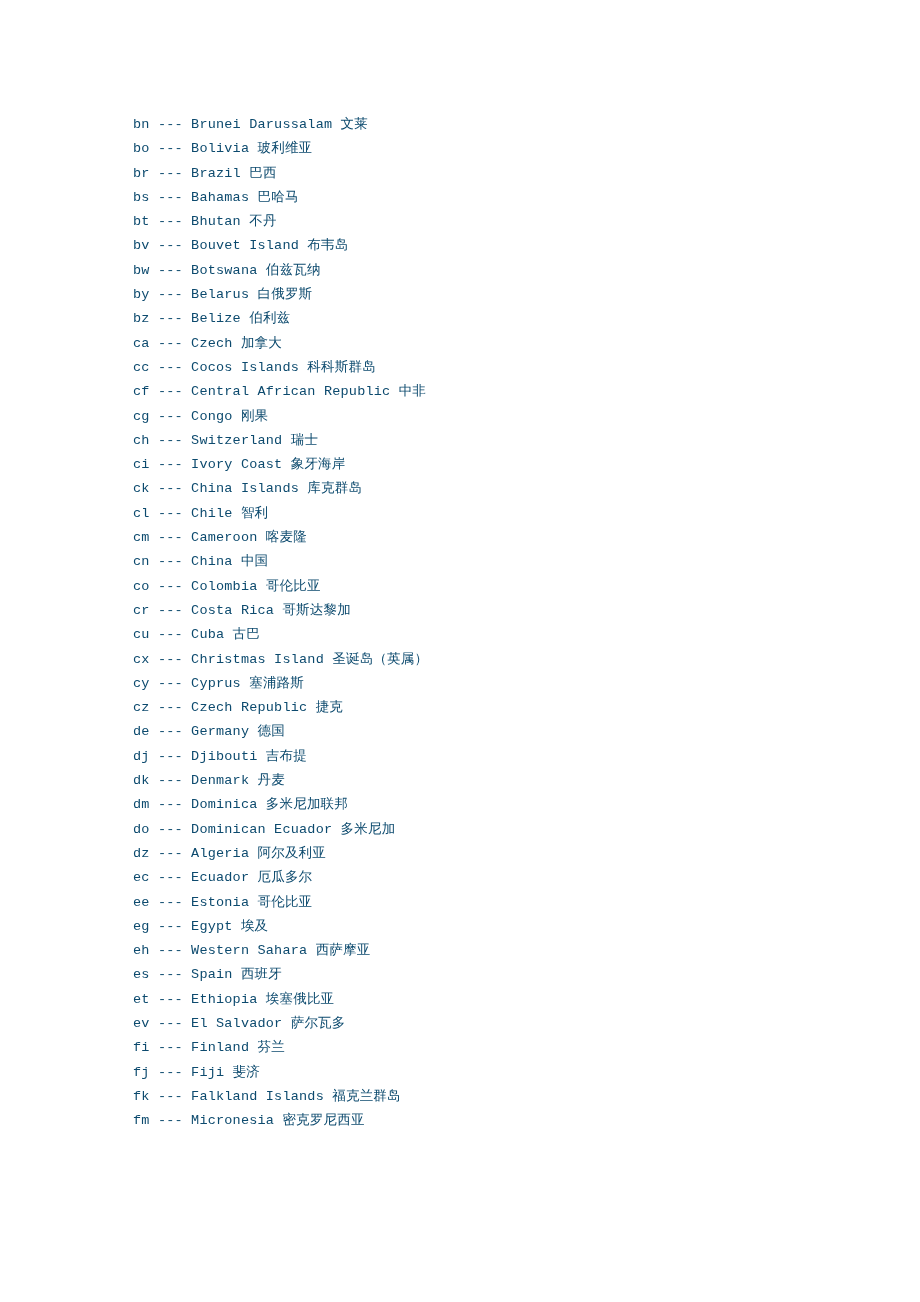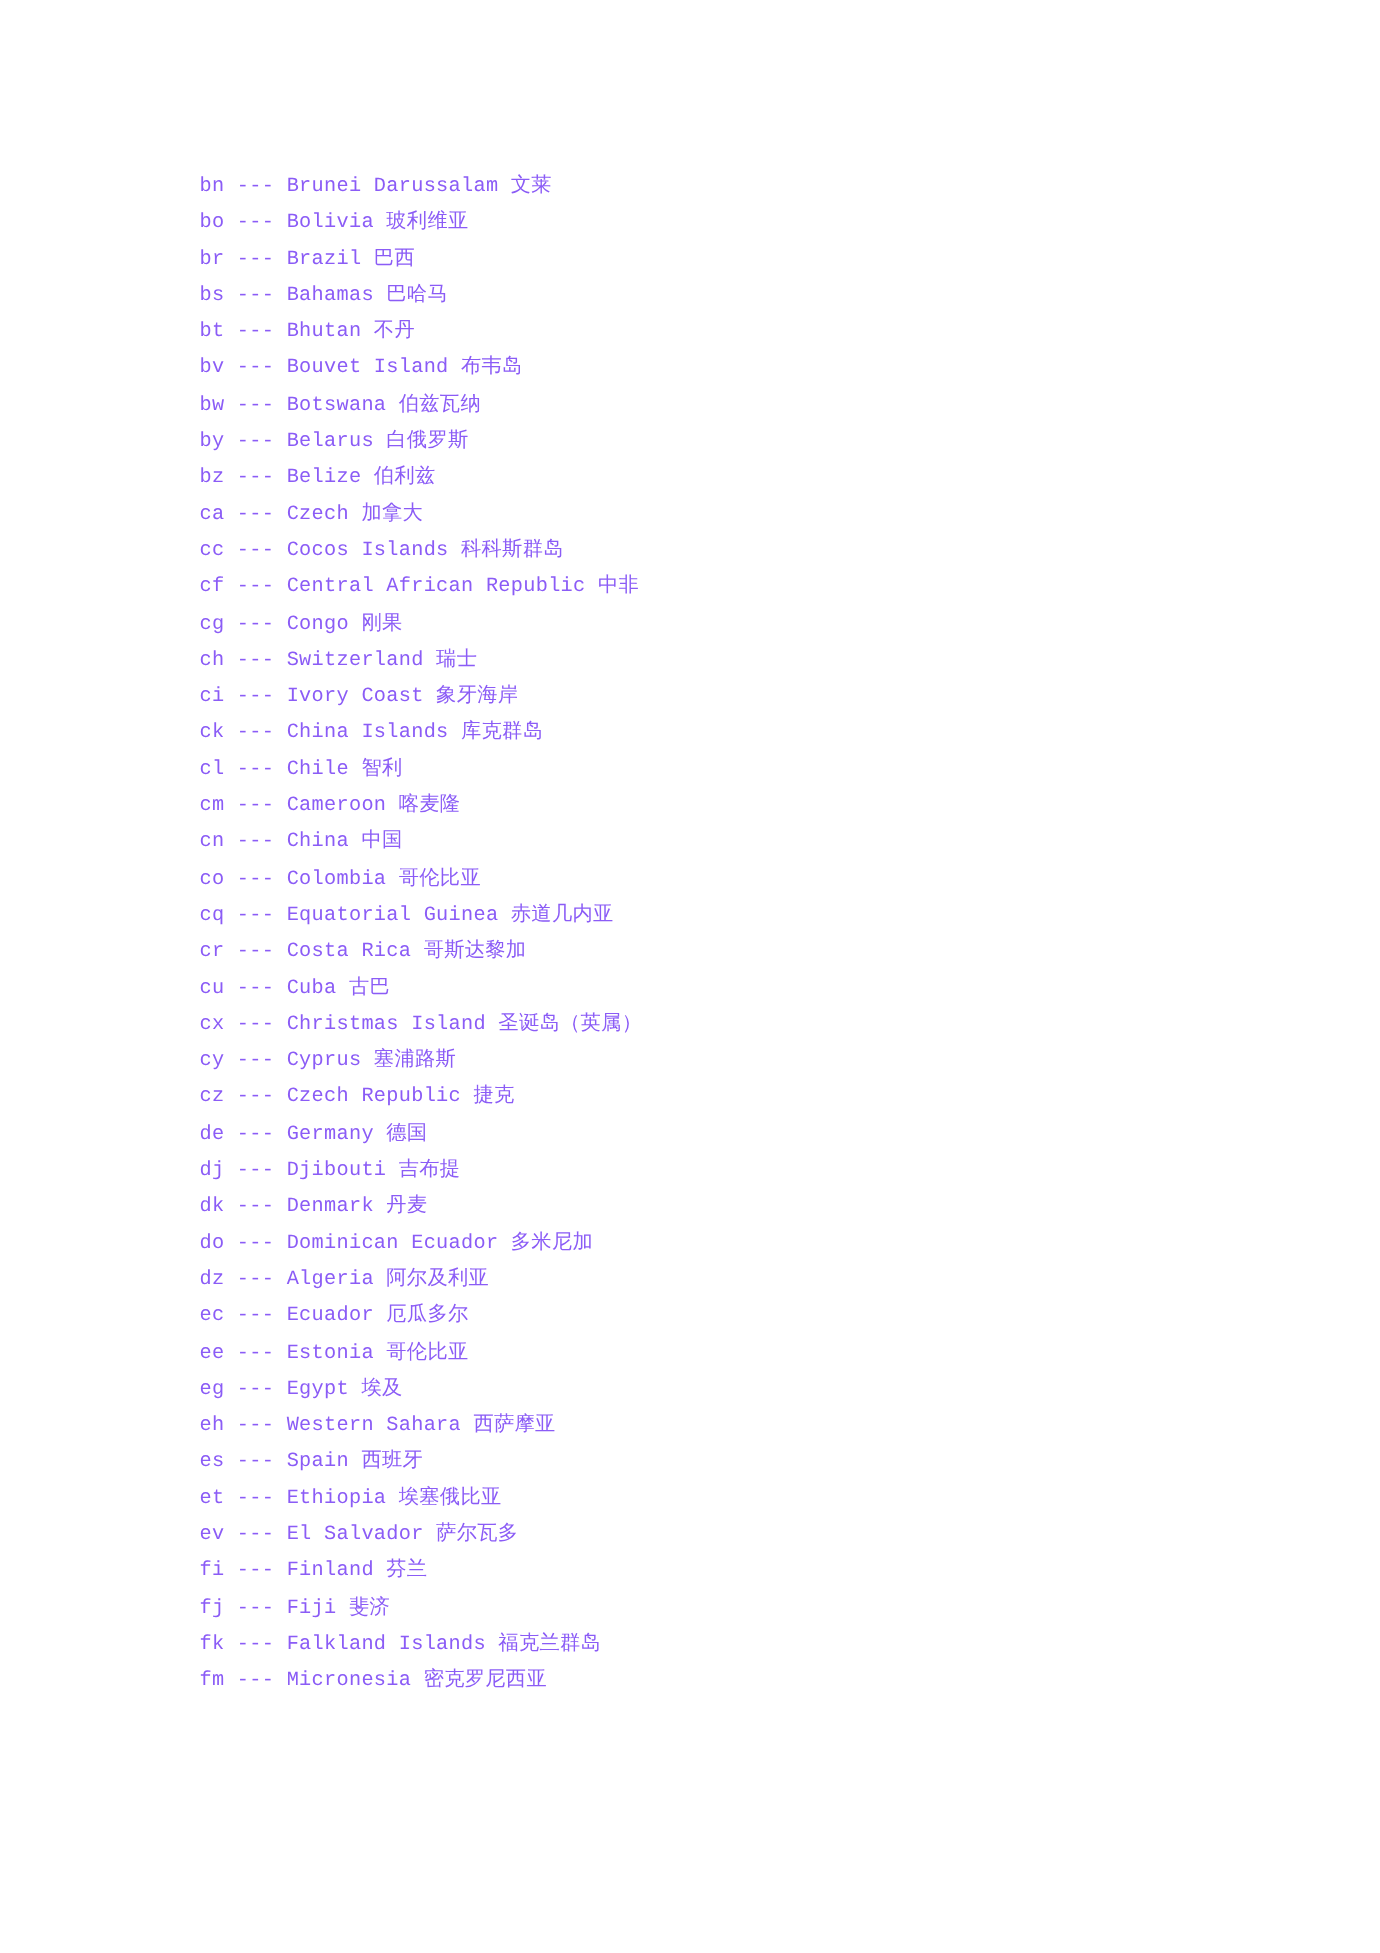--- a/index.html
+++ b/index.html
@@ -17,21 +17,21 @@
   .doc-body {
     position: absolute;
     left: 133px;
     top: 113px;
     width: 700px;
   }
   .entry-line {
     font-family: "Liberation Mono", "DejaVu Sans Mono", monospace;
     font-size: 13.5px;
     line-height: 24.3px;
-    color: #8b5cf6;
+    color: #0c4a6e;
     white-space: pre;
     letter-spacing: 0.2px;
   }
 </style>
 </head>
 <body>
 
 <div class="page">
   <div class="doc-body">
       <div class="entry-line">bn --- Brunei Darussalam 文莱</div>
@@ -47,29 +47,29 @@
       <div class="entry-line">cc --- Cocos Islands 科科斯群岛</div>
       <div class="entry-line">cf --- Central African Republic 中非</div>
       <div class="entry-line">cg --- Congo 刚果</div>
       <div class="entry-line">ch --- Switzerland 瑞士</div>
       <div class="entry-line">ci --- Ivory Coast 象牙海岸</div>
       <div class="entry-line">ck --- China Islands 库克群岛</div>
       <div class="entry-line">cl --- Chile 智利</div>
       <div class="entry-line">cm --- Cameroon 喀麦隆</div>
       <div class="entry-line">cn --- China 中国</div>
       <div class="entry-line">co --- Colombia 哥伦比亚</div>
-      <div class="entry-line">cq --- Equatorial Guinea 赤道几内亚</div>
       <div class="entry-line">cr --- Costa Rica 哥斯达黎加</div>
       <div class="entry-line">cu --- Cuba 古巴</div>
       <div class="entry-line">cx --- Christmas Island 圣诞岛（英属）</div>
       <div class="entry-line">cy --- Cyprus 塞浦路斯</div>
       <div class="entry-line">cz --- Czech Republic 捷克</div>
       <div class="entry-line">de --- Germany 德国</div>
       <div class="entry-line">dj --- Djibouti 吉布提</div>
       <div class="entry-line">dk --- Denmark 丹麦</div>
+      <div class="entry-line">dm --- Dominica 多米尼加联邦</div>
       <div class="entry-line">do --- Dominican Ecuador 多米尼加</div>
       <div class="entry-line">dz --- Algeria 阿尔及利亚</div>
       <div class="entry-line">ec --- Ecuador 厄瓜多尔</div>
       <div class="entry-line">ee --- Estonia 哥伦比亚</div>
       <div class="entry-line">eg --- Egypt 埃及</div>
       <div class="entry-line">eh --- Western Sahara 西萨摩亚</div>
       <div class="entry-line">es --- Spain 西班牙</div>
       <div class="entry-line">et --- Ethiopia 埃塞俄比亚</div>
       <div class="entry-line">ev --- El Salvador 萨尔瓦多</div>
       <div class="entry-line">fi --- Finland 芬兰</div>

